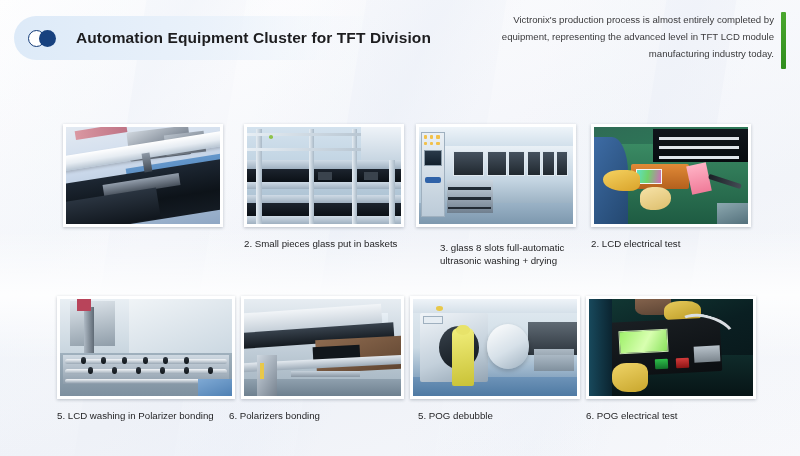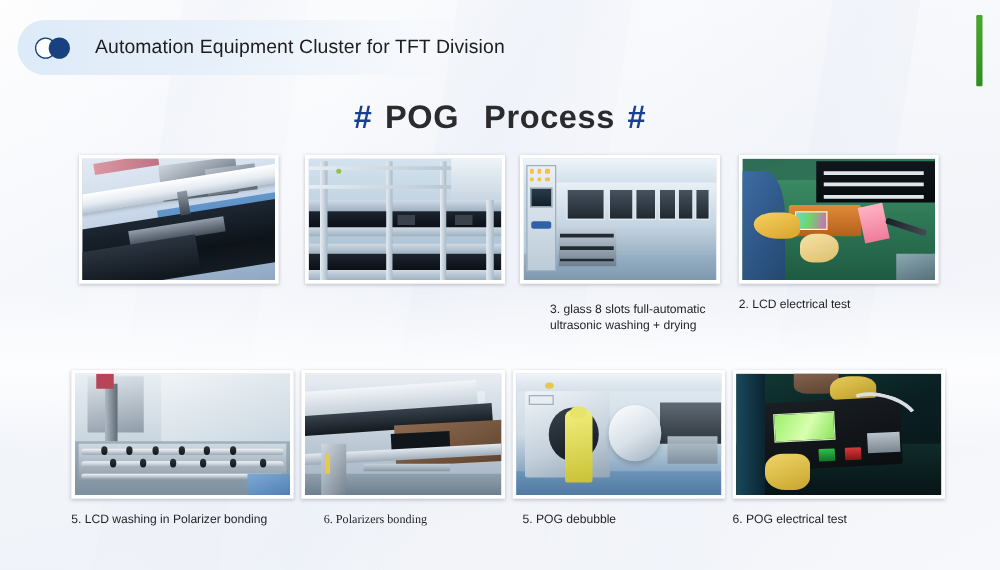--- a/index.html
+++ b/index.html
@@ -33,21 +33,21 @@
     border-radius:22px;
     background:linear-gradient(90deg,#ddeaf8 0%, #e7f0fa 40%, rgba(240,246,252,.25) 85%, rgba(255,255,255,0) 100%);
     display:flex;align-items:center;
   }
   .toggle-icon{position:relative;margin-left:14px;width:30px;height:17px;flex:0 0 auto;}
   .toggle-icon .c-left{position:absolute;left:0;top:0;width:17px;height:17px;border-radius:50%;
     background:#ffffff;border:1.6px solid #123a77;box-sizing:border-box;}
   .toggle-icon .c-right{position:absolute;left:11px;top:0;width:17px;height:17px;border-radius:50%;
     background:#17417f;}
   .title-text{
-    margin-left:18px;font-size:15.5px;font-weight:normal;color:#1d1d1f;letter-spacing:.1px;white-space:nowrap;
+    margin-left:18px;font-size:15.5px;font-weight:bold;color:#1d1d1f;letter-spacing:.1px;white-space:nowrap;
   }
   .intro{
     position:absolute;right:26px;top:11px;width:308px;
     text-align:right;font-size:9.6px;line-height:1.78;color:#3a3a3c;
   }
   .intro-bar{position:absolute;right:14px;top:12px;width:5px;height:57px;
     background:linear-gradient(180deg,#4aa72e,#2f8d1d);border-radius:1px;}
 
   
   .section-title{
@@ -195,26 +195,24 @@
   <div class="header">
 
     <div class="title-pill">
       <span class="toggle-icon">
         <span class="c-left"></span>
         <span class="c-right"></span>
       </span>
       <span class="title-text">Automation Equipment Cluster for TFT Division</span>
     </div>
 
+    <div class="intro">Victronix's production process is almost entirely completed by equipment, representing the advanced level in TFT LCD module manufacturing industry today.</div>
     <div class="intro-bar"></div>
   </div>
 
-  <div class="section-title">
-    <span class="hash">#</span><span class="gap"></span><span>POG</span><span class="gap"></span><span class="gap"></span><span>Process</span><span class="gap"></span><span class="hash">#</span>
-  </div>
 
   <div class="grid">
 
     <div class="row">
 
       <div class="cell" style="left:63px;width:160px;height:103px;">
         <div class="photo">
           <div class="sc">
             <div class="l p1bg"></div>
             <div class="l p1pink"></div>
@@ -246,20 +244,21 @@
             <div class="l p2post" style="left:92%;top:2%;width:4%;height:98%;"></div>
             <div class="l p2post" style="left:0;top:6%;width:100%;height:3.5%;"></div>
             <div class="l p2post" style="left:0;top:22%;width:100%;height:3%;"></div>
             <div class="l" style="left:74%;top:0;width:26%;height:34%;background:linear-gradient(180deg,#eef3f8,#c8d6e2);"></div>
             <div class="l" style="left:14%;top:8%;width:3%;height:4%;background:#8ec24a;border-radius:50%;"></div>
             <div class="l" style="left:46%;top:46%;width:9%;height:9%;background:#3a434d;"></div>
             <div class="l" style="left:76%;top:46%;width:9%;height:9%;background:#3a434d;"></div>
           </div>
         </div>
       </div>
+      <div class="caption" style="left:244px;top:114px;">2. Small pieces glass put in baskets</div>
 
       <div class="cell" style="left:416px;width:160px;height:103px;">
         <div class="photo">
           <div class="sc">
             <div class="l p3bg"></div>
             <div class="l p3ceil"></div>
             <div class="l p3body"></div>
             <div class="l p3win" style="left:22%;width:20%;"></div>
             <div class="l p3win" style="left:44%;width:13%;"></div>
             <div class="l p3win" style="left:58%;width:11%;"></div>
@@ -353,21 +352,21 @@
             <div class="l p6brown"></div>
             <div class="l p6blk"></div>
             <div class="l p6rail"></div>
             <div class="l p6floor"></div>
             <div class="l p6post"></div>
             <div class="l p6yel"></div>
             <div class="l" style="left:30%;top:74%;width:44%;height:6%;background:linear-gradient(180deg,#c7d2dc,#8a97a4);"></div>
           </div>
         </div>
       </div>
-      <div class="caption" style="left:259px;top:114px;font-family:Liberation Serif, serif;">6. Polarizers bonding</div>
+      <div class="caption" style="left:229px;top:114px;">6. Polarizers bonding</div>
 
       <div class="cell" style="left:410px;width:170px;height:103px;">
         <div class="photo">
           <div class="sc">
             <div class="l p7bg"></div>
             <div class="l p7ceil"></div>
             <div class="l p7rear"></div>
             <div class="l p7floor"></div>
             <div class="l p7rack"></div>
             <div class="l p7body"></div>

